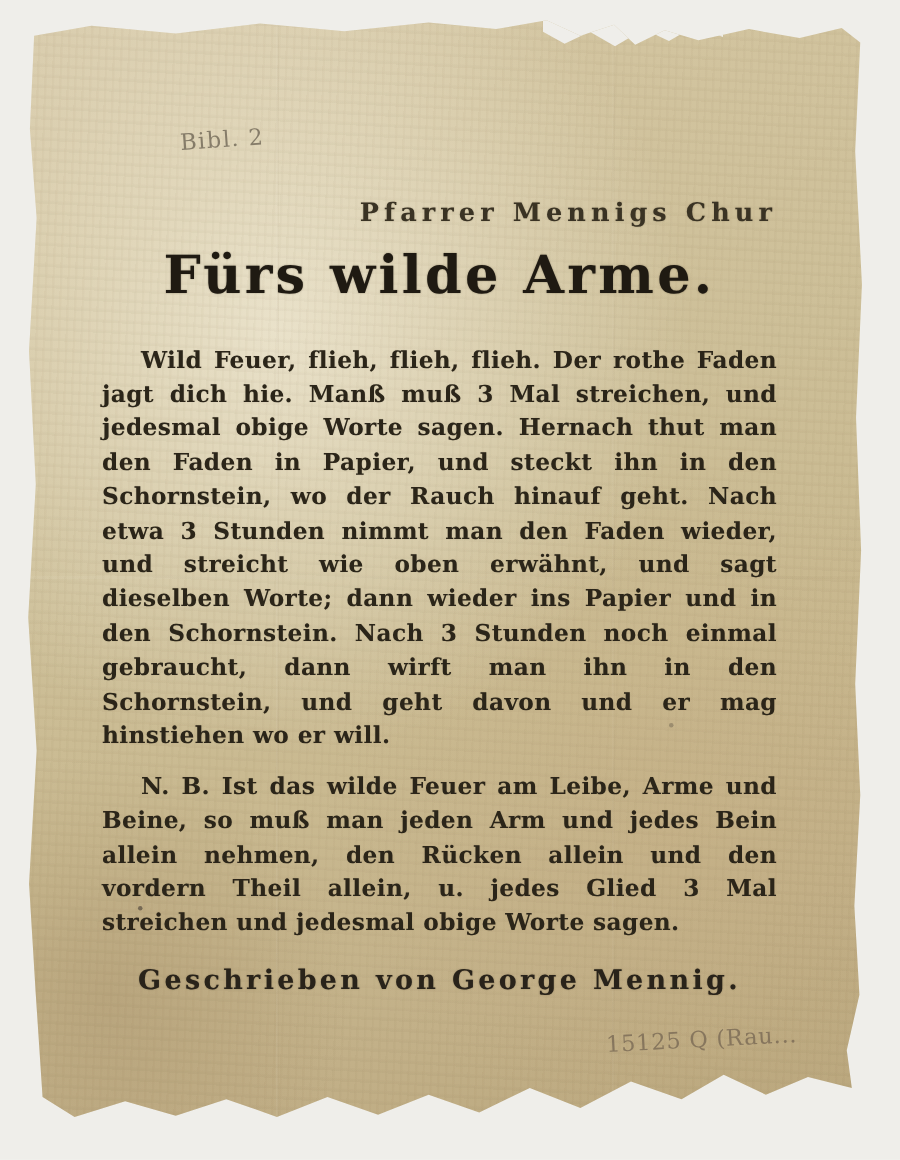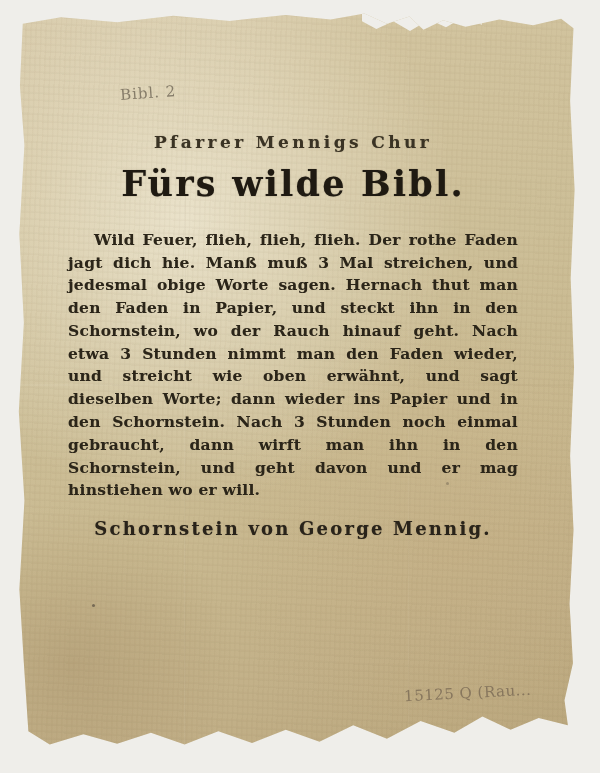--- a/index.html
+++ b/index.html
@@ -100,21 +100,21 @@
     color: #2a2419;
   }
 
   .blackletter {
     font-family: "DejaVu Serif", serif;
     font-weight: 700;
     letter-spacing: 0.5px;
   }
 
   #superline {
-    text-align: center;
+    text-align: right;
     font-size: 17px;
     letter-spacing: 3.4px;
     color: #3a3324;
     margin-bottom: 14px;
     text-shadow: 0 0 1px rgba(60,50,30,0.35);
   }
 
   #maintitle {
     text-align: center;
     font-size: 35px;
@@ -189,26 +189,27 @@
     <div class="crease" style="left:168px; top:0; width:2px; height:100%; opacity:.35;"></div>
     <div class="crease" style="left:392px; top:0; width:2px; height:100%; opacity:.25;"></div>
     <div class="crease" style="left:0; top:372px; width:100%; height:2px; opacity:.22;"></div>
 
     <div id="pencil-top">Bibl. 2</div>
 
     <div id="content">
 
       <div id="superline" class="blackletter">Pfarrer Mennigs Chur</div>
 
-      <div id="maintitle" class="blackletter">Fürs wilde Bibl.</div>
+      <div id="maintitle" class="blackletter">Fürs wilde Arme.</div>
 
       <p class="body-para blackletter"><span class="indent"></span>Wild Feuer, flieh, flieh, flieh.   Der rothe Faden jagt dich hie.   Manß muß 3 Mal streichen, und jedesmal obige Worte sagen.   Hernach thut man den Faden in Papier, und steckt ihn in den Schornstein, wo der Rauch hinauf geht.   Nach etwa 3 Stunden nimmt man den Faden wieder, und streicht wie oben erwähnt, und sagt dieselben Worte; dann wieder ins Papier und in den Schornstein.   Nach 3 Stunden noch einmal gebraucht, dann wirft man ihn in den Schornstein, und geht davon und er mag hinstiehen wo er will.</p>
 
-
-      <div id="signature" class="blackletter">Schornstein von George Mennig.</div>
+      <p class="body-para blackletter"><span class="indent"></span>N. B.  Ist das wilde Feuer am Leibe, Arme und Beine, so muß man jeden Arm und jedes Bein allein nehmen, den Rücken allein und den vordern Theil allein, u. jedes Glied 3 Mal streichen und jedesmal obige Worte sagen.</p>
+
+      <div id="signature" class="blackletter">Geschrieben von George Mennig.</div>
     </div>
 
     <span class="dot-mark" style="left:76px; top:592px;"></span>
     <span class="dot-mark" style="left:430px; top:470px; opacity:.4;"></span>
 
     <div id="pencil-bottom">15125 Q (Rau...</div>
 
     <div id="tear-top-right"></div>
     <div id="tear-bottom"></div>
   </div>

